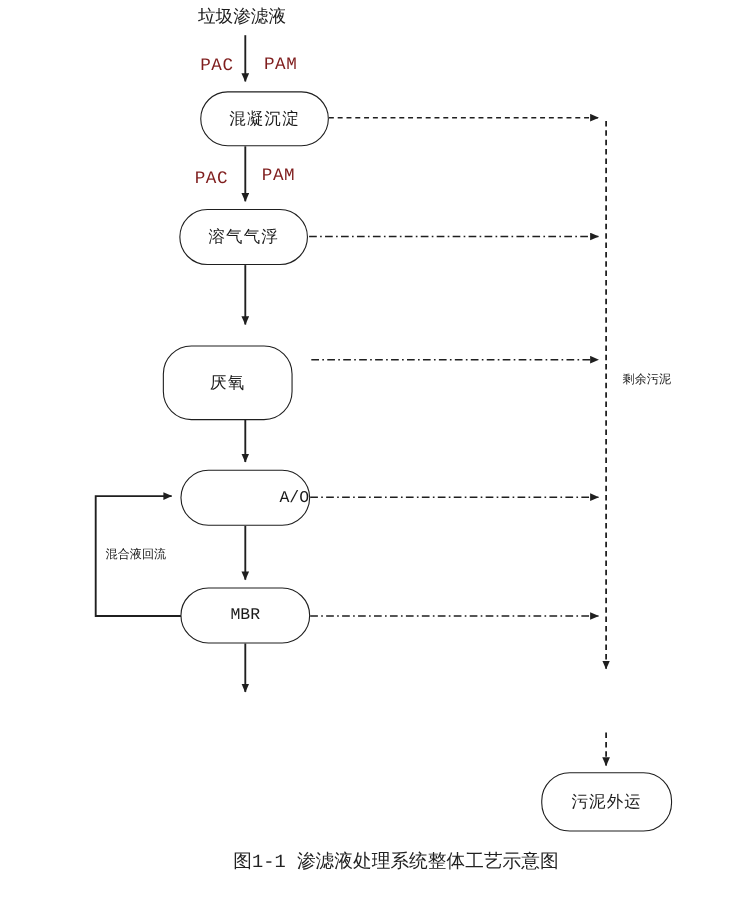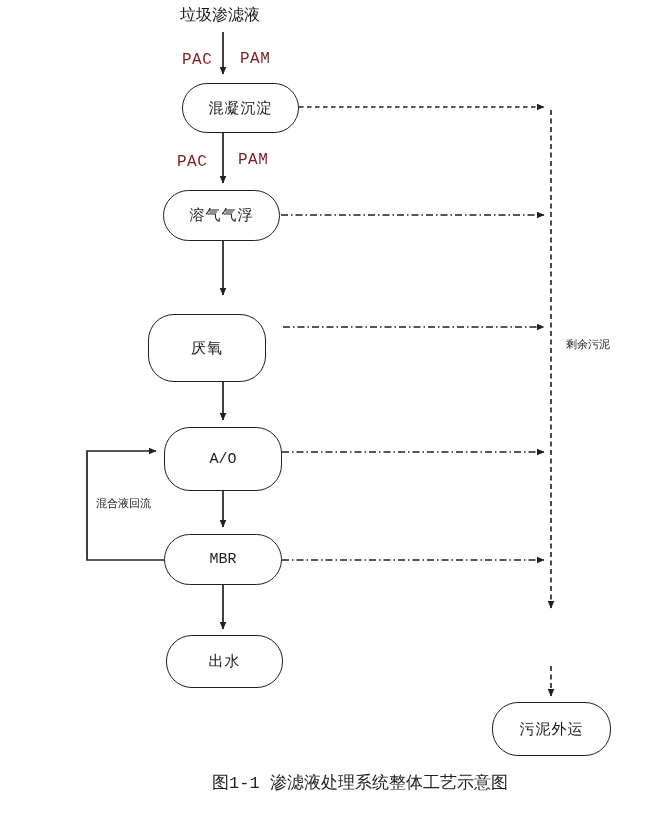--- a/index.html
+++ b/index.html
@@ -98,28 +98,25 @@
 
   <div class="node" style="left:182px;top:83px;width:117px;height:50px;">
     <span>混凝沉淀</span>
   </div>
   <div class="node" style="left:163px;top:190px;width:117px;height:51px;">
     <span>溶气气浮</span>
   </div>
   <div class="node" style="left:148px;top:302px;width:118px;height:68px;margin-top:12px;">
     <span>厌氧</span>
   </div>
-  <div class="node" style="left:164px;top:427px;width:118px;height:64px;letter-spacing:0;">
+  <div class="node" style="left:164px;top:427px;width:118px;height:51px;letter-spacing:0;justify-content:flex-end;">
     <span>A/O</span>
   </div>
   <div class="node" style="left:164px;top:534px;width:118px;height:51px;letter-spacing:0;">
     <span>MBR</span>
-  </div>
-  <div class="node" style="left:166px;top:635px;width:117px;height:53px;">
-    <span>出水</span>
   </div>
 
   <div class="node" style="left:492px;top:702px;width:119px;height:54px;">
     <span>污泥外运</span>
   </div>
 
   <div class="lbl" style="left:566px;top:337px;">剩余污泥</div>
   <div class="lbl" style="left:96px;top:496px;">混合液回流</div>
 
   <div id="caption">图1-1 渗滤液处理系统整体工艺示意图</div>

